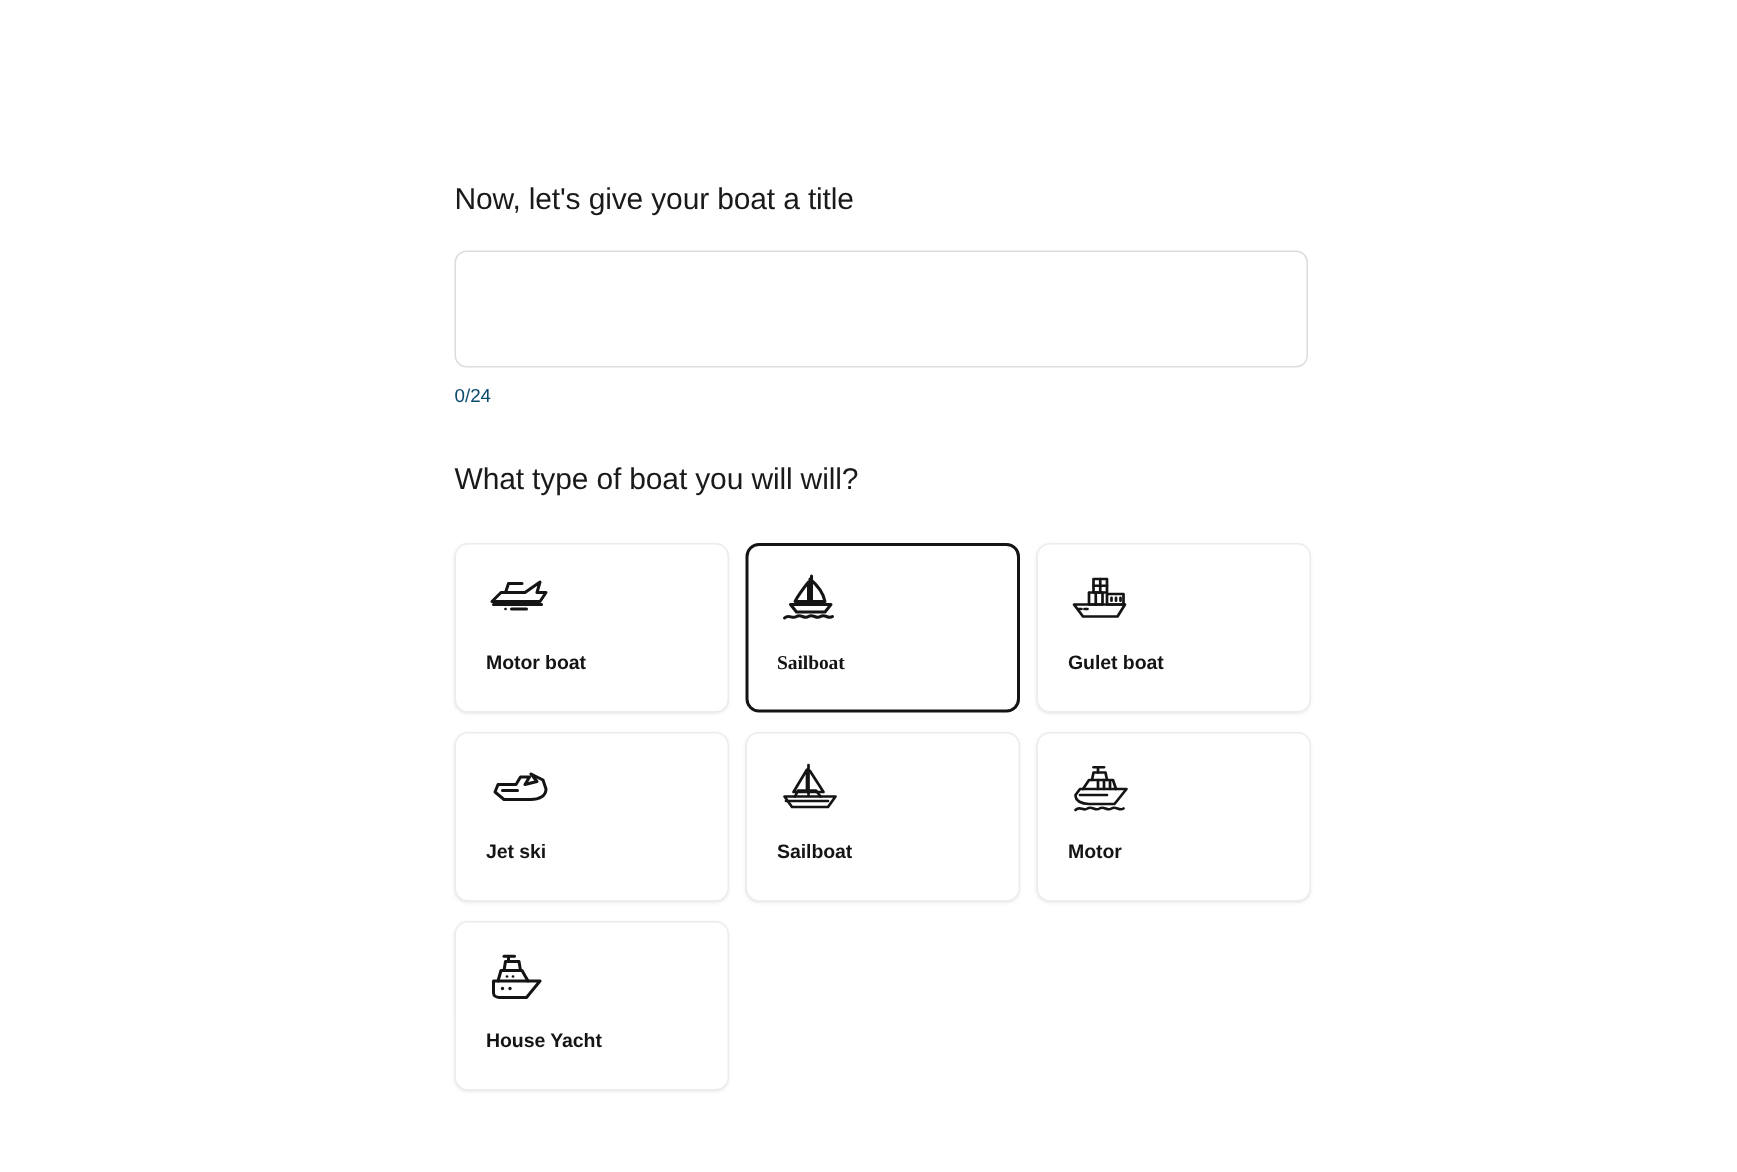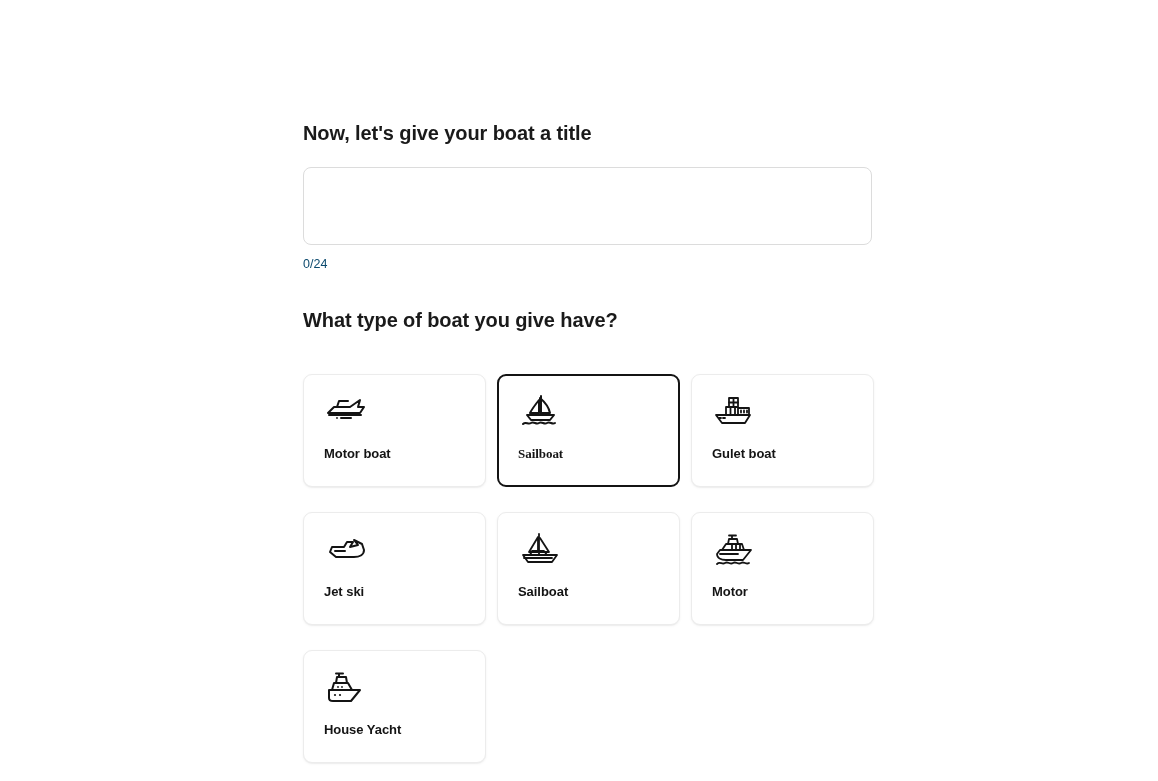--- a/index.html
+++ b/index.html
@@ -20,21 +20,21 @@
   .form-column {
     position: absolute;
     left: 303px;
     top: 0;
     width: 569px;
   }
 
   
   .heading {
     font-size: 20px;
-    font-weight: 700;
+    font-weight: 400;
     color: #1a1a1a;
     letter-spacing: -0.1px;
     line-height: 26px;
   }
   .title-heading { margin-top: 120px; }
 
   .title-field {
     margin-top: 21px;
     width: 569px;
     height: 78px;
@@ -74,21 +74,20 @@
     height: 113px;
     background: #ffffff;
     border: 1px solid #ececec;
     border-radius: 9px;
     box-shadow: 0 1px 3px rgba(0,0,0,0.055), 0 1px 1px rgba(0,0,0,0.03);
     padding: 17px 20px 0 20px;
     cursor: pointer;
     display: flex;
     flex-direction: column;
     justify-content: flex-start;
-    margin-top: 12px;
   }
   .boat-card.selected {
     border: 2px solid #141414;
     box-shadow: none;
     padding: 16px 19px 0 19px;
     font-family: Liberation Serif, serif;
   }
 
   .boat-icon {
     width: 44px;
@@ -112,21 +111,21 @@
 
 <div class="page">
   <div class="form-column">
 
     <h1 class="heading title-heading">Now, let's give your boat a title</h1>
 
     <textarea class="title-field" placeholder="" maxlength="24" style=""></textarea>
 
     <div class="char-counter">0/24</div>
 
-    <h2 class="heading type-heading">What type of boat you give have?</h2>
+    <h2 class="heading type-heading">What type of boat you will will?</h2>
 
     <div class="card-grid">
 
       <div class="boat-card">
         <span class="boat-icon">
           <svg viewBox="0 0 44 40" fill="none" stroke="currentColor" stroke-width="2" stroke-linecap="round" stroke-linejoin="round">
             <path d="M4 21 L10 15 L26 15 L36 8 L34 15 L40 15 L36 21 Z"></path>
             <path d="M5 23 L37 23"></path>
             <path d="M13 15 L15 9 L24 9"></path>
             <circle cx="13" cy="26" r="0.9" fill="currentColor" stroke="none"></circle>

